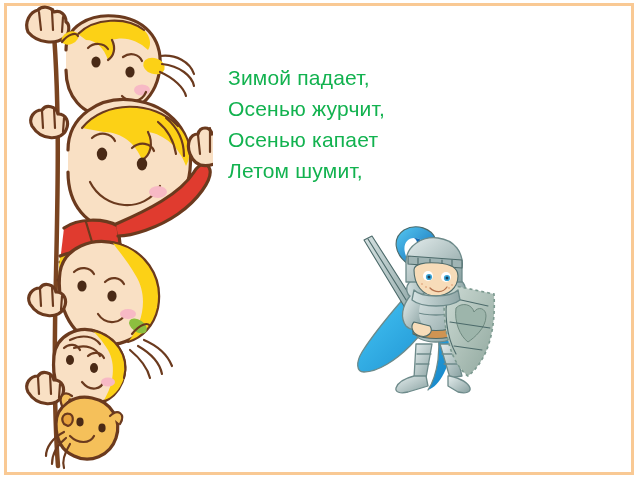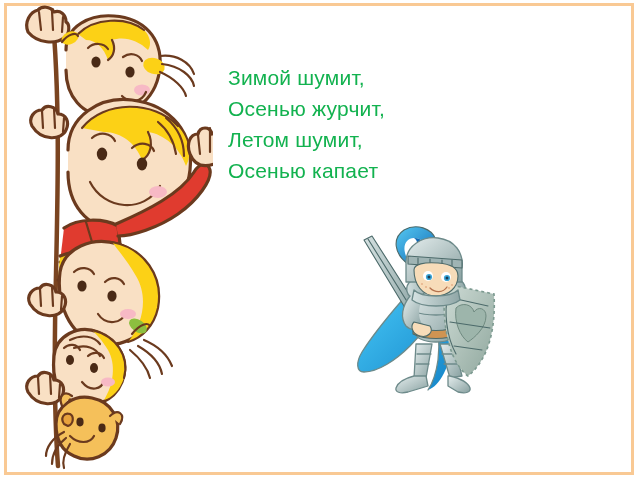--- a/index.html
+++ b/index.html
@@ -405,19 +405,19 @@
         <circle fill="#e7b48c" cx="97" cy="62" r="1.1"></circle>
         <path fill="none" stroke="#b4714d" stroke-width="1.3" stroke-linecap="round" d="M78 62 C 83 67, 91 67, 95 61"></path>
 
         <path fill="url(#steel2)" d="M62 64 C 70 72, 98 72, 106 64 L 108 74 C 98 82, 70 82, 60 74 Z"></path>
         <path class="kol" d="M62 64 C 70 72, 98 72, 106 64 L 108 74 C 98 82, 70 82, 60 74 Z"></path>
       </g>
     </svg>
   </div>
 
   <div id="riddle-text">
-    <span class="line">Зимой шумит,</span>
+    <span class="line">Зимой падает,</span>
     <span class="line">Осенью журчит,</span>
+    <span class="line">Осенью капает</span>
     <span class="line">Летом шумит,</span>
-    <span class="line">Осенью капает</span>
   </div>
 
 </div>
 
 </body></html>

